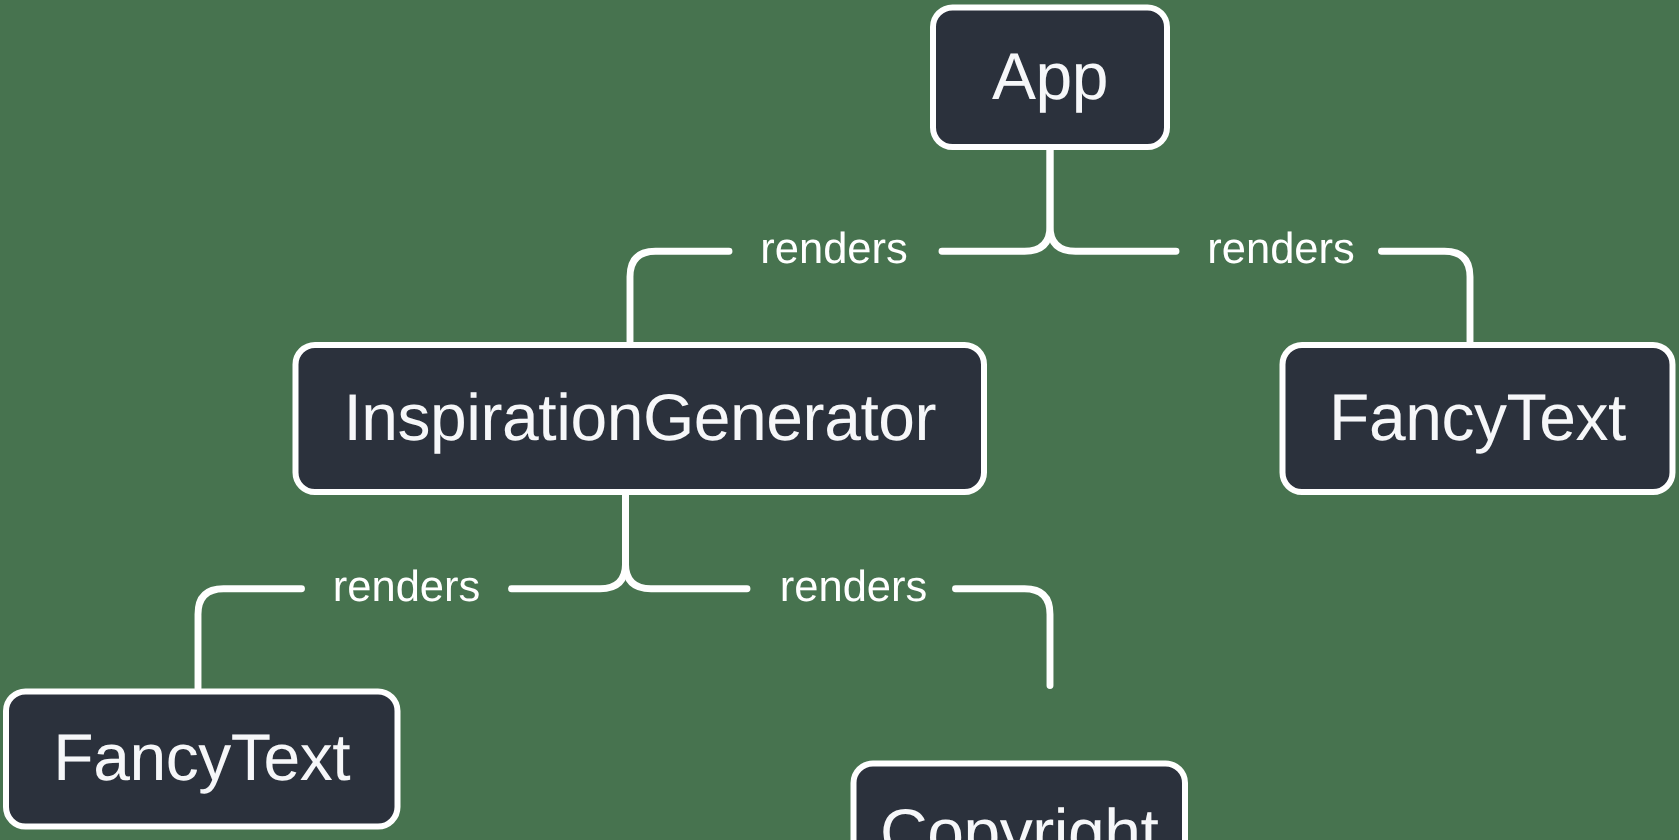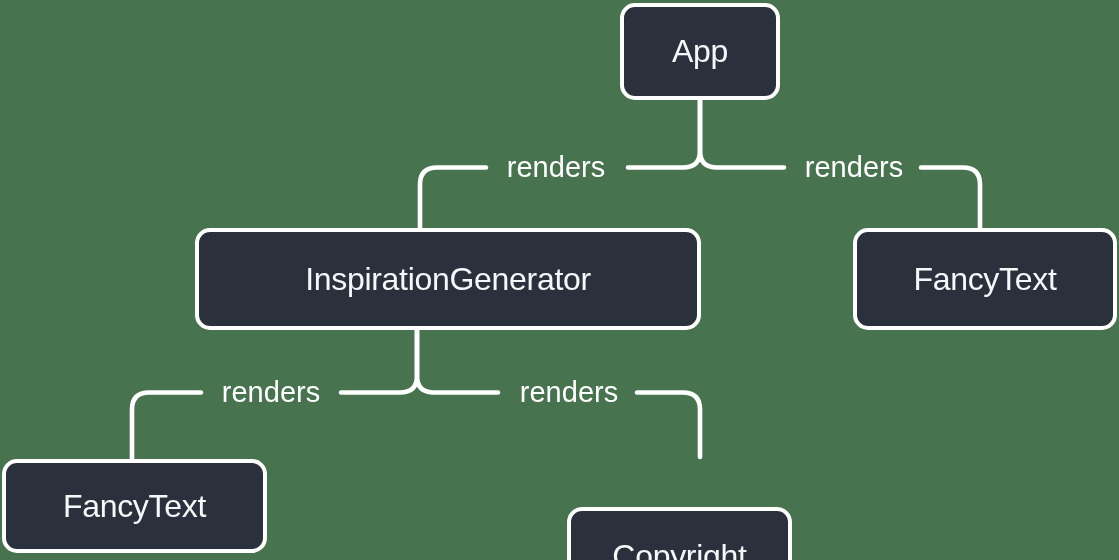--- a/index.html
+++ b/index.html
@@ -28,26 +28,26 @@
   .node{
     position:absolute;
     box-sizing:border-box;
     background:var(--node,#2B313C);
     border:4px solid var(--stroke,#FFFFFF);
     border-radius:15px;
     color:#F6F7F9;
     display:flex;
     align-items:center;
     justify-content:center;
-    font-size:32px;
+    font-size:44px;
     letter-spacing:-0.3px;
     white-space:nowrap;
   }
   #node-app            { left:620px; top:3px;   width:160px; height:97px;  }
-  #node-inspiration    { left:195px; top:228px; width:506px; height:102px; }
+  #node-inspiration    { left:195px; top:228px; width:463px; height:102px; }
   #node-fancy-top      { left:853px; top:228px; width:264px; height:102px; }
   #node-fancy-bottom   { left:2px;   top:459px; width:265px; height:94px;  }
   #node-copyright      { left:567px; top:459px; width:225px; height:98px;margin-top:48px;  }
   .edge-label{
     position:absolute;
     transform:translate(-50%,-50%);
     color:var(--stroke,#FFFFFF);
     font-size:29px;
     font-weight:400;
     letter-spacing:0;

